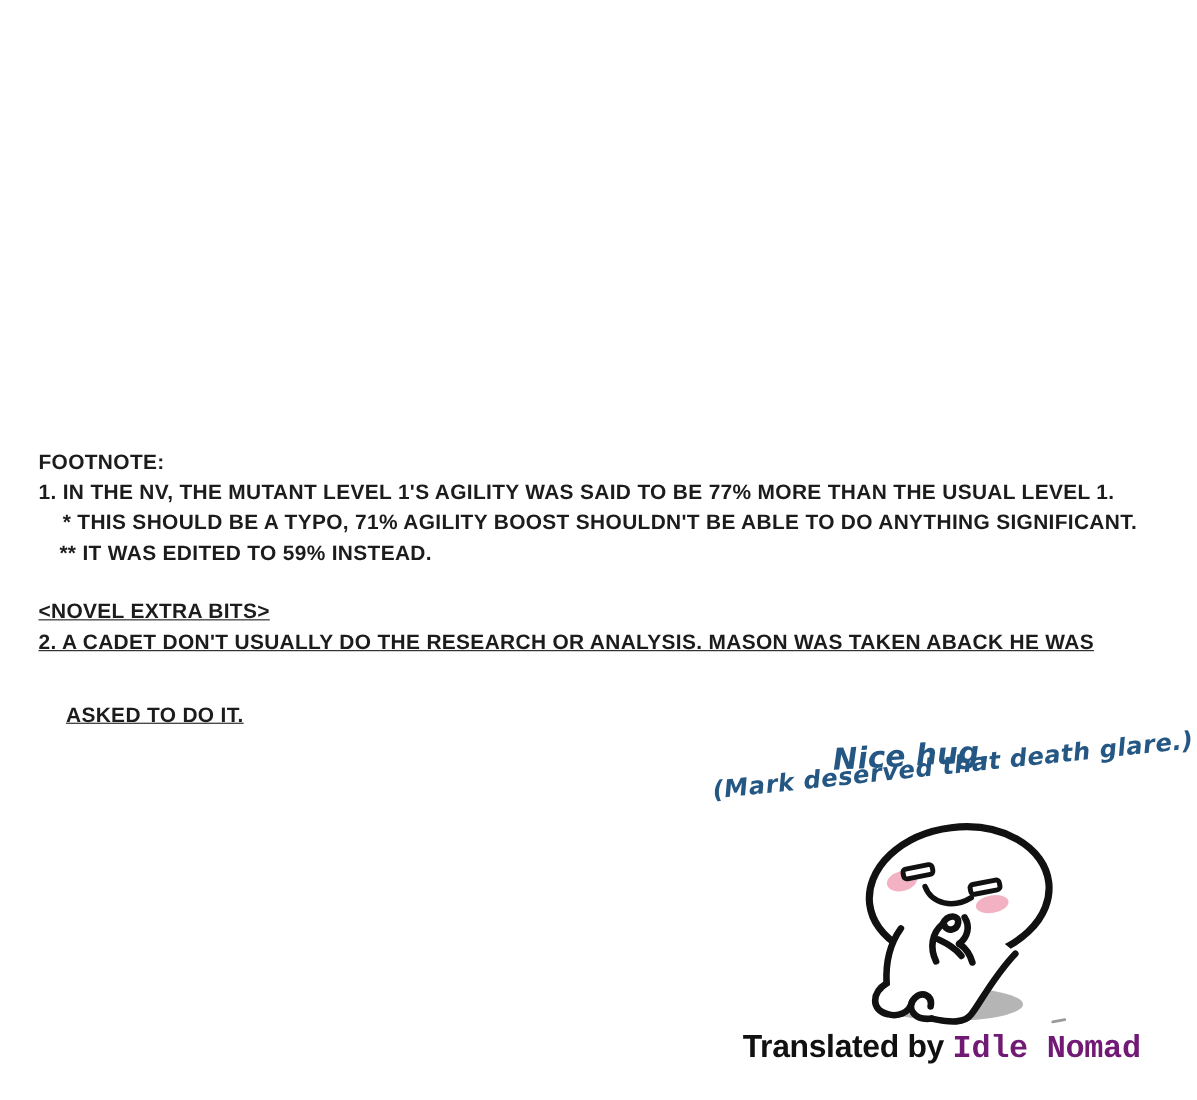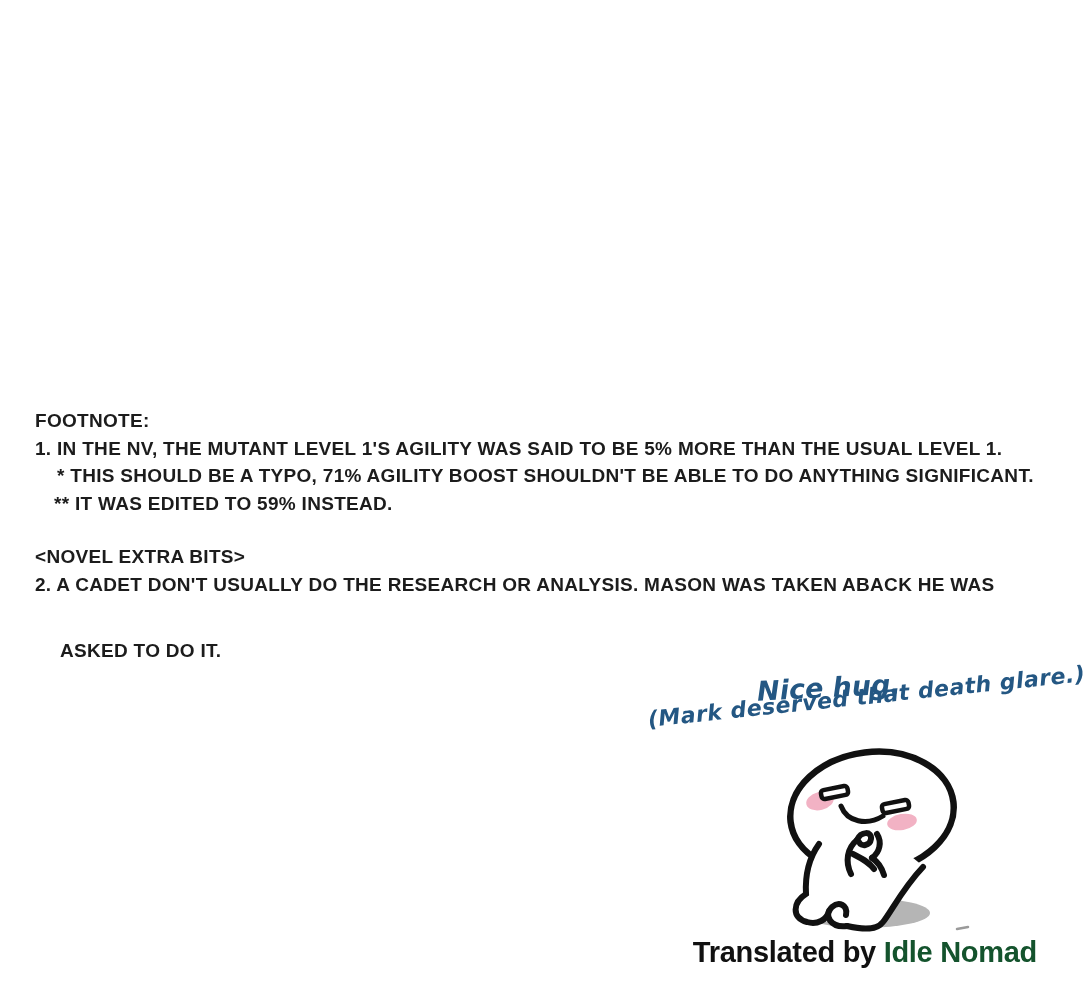--- a/index.html
+++ b/index.html
@@ -17,21 +17,21 @@
     left: 35px;
     width: 1030px;
     color: #1c1c1c;
     font-size: 19px;
     font-weight: 700;
     line-height: 27.5px;
     letter-spacing: 0.3px;
     white-space: nowrap;
   }
   .fn-block { top: 407px; }
-  .nx-block { top: 543px; }
+  .nx-block { top: 543px; text-decoration: underline; }
   .indent-a { padding-left: 22px; }
   .indent-b { padding-left: 19px; }
   .indent-c { padding-left: 25px; margin-top: 39px; }
 
   
   .hand {
     position: absolute;
     color: #245783;
     font-family: "DejaVu Sans", sans-serif;
     font-style: italic;
@@ -66,30 +66,30 @@
   .credit {
     position: absolute;
     right: 51px;
     top: 936px;
     font-size: 29px;
     font-weight: 700;
     color: #111111;
     letter-spacing: -0.3px;
     white-space: nowrap;
   }
-  .credit .translator { color: #14532d; }
+  .credit .translator { color: #701a75; font-family: Liberation Mono, monospace; }
 </style>
 </head>
 <body>
 
 <div class="page">
 
   <div class="comic-block fn-block">
     <div>FOOTNOTE:</div>
-    <div>1. IN THE NV, THE MUTANT LEVEL 1'S AGILITY WAS SAID TO BE 5% MORE THAN THE USUAL LEVEL 1.</div>
+    <div>1. IN THE NV, THE MUTANT LEVEL 1'S AGILITY WAS SAID TO BE 77% MORE THAN THE USUAL LEVEL 1.</div>
     <div class="indent-a">* THIS SHOULD BE A TYPO, 71% AGILITY BOOST SHOULDN'T BE ABLE TO DO ANYTHING SIGNIFICANT.</div>
     <div class="indent-b">** IT WAS EDITED TO 59% INSTEAD.</div>
   </div>
 
   <div class="comic-block nx-block">
     <div>&lt;NOVEL EXTRA BITS&gt;</div>
     <div>2. A CADET DON'T USUALLY DO THE RESEARCH OR ANALYSIS. MASON WAS TAKEN ABACK HE WAS</div>
     <div class="indent-c">ASKED TO DO IT.</div>
   </div>
 

